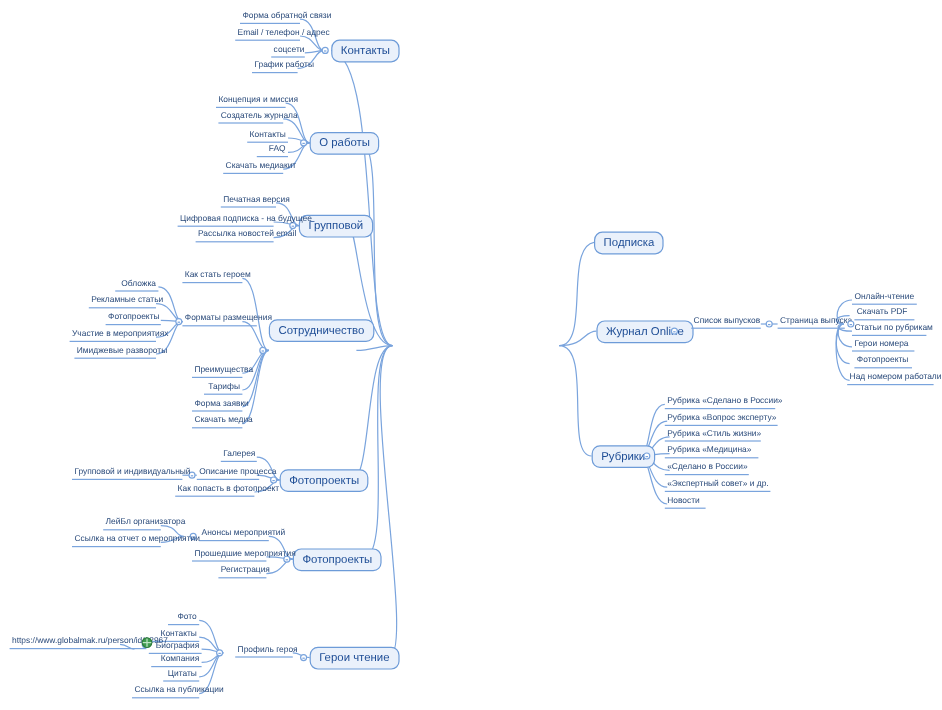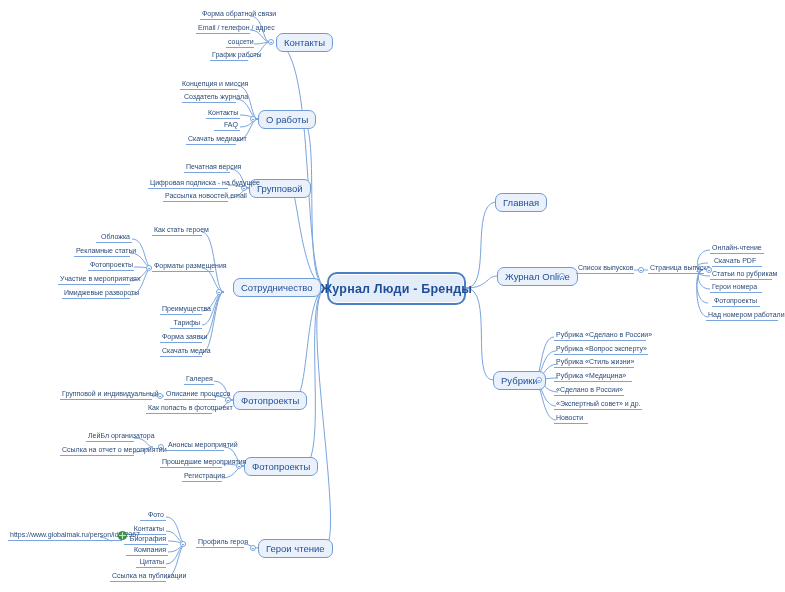--- a/index.html
+++ b/index.html
@@ -163,23 +163,20 @@
       <path d="M534,380 C542,380 540,337 554,337"></path>
       <path d="M534,380 C542,380 542,351 556,351"></path>
       <path d="M534,380 C544,380 544,364 558,364"></path>
       <path d="M534,380 C544,380 544,378 558,378"></path>
       <path d="M534,380 C544,380 544,392 558,392"></path>
       <path d="M534,380 C542,380 542,406 556,406"></path>
       <path d="M534,380 C542,380 542,420 556,420"></path>
     </g>
   </svg>
 
-  <div class="node root" style="left:327px;top:272px;width:139px;height:33px;">
-    <span>Журнал Люди - Бренды</span>
-  </div>
 
   <div class="node lvl1" style="left:276px;top:33px;">
     <span>Контакты</span>
   </div>
   <div class="toggle" style="left:268px;top:39px;"></div>
   <div class="leaf" style="left:200px;top:9px;width:50px;">Форма обратной связи</div>
   <div class="leaf" style="left:196px;top:23px;width:54px;">Email / телефон / адрес</div>
   <div class="leaf" style="left:226px;top:37px;width:28px;">соцсети</div>
   <div class="leaf" style="left:210px;top:50px;width:38px;">График работы</div>
 
@@ -194,21 +191,21 @@
   <div class="leaf" style="left:186px;top:134px;width:50px;">Скачать медиакит</div>
 
   <div class="node lvl1" style="left:249px;top:179px;">
     <span>Групповой</span>
   </div>
   <div class="toggle" style="left:241px;top:185px;"></div>
   <div class="leaf" style="left:184px;top:162px;width:46px;">Печатная версия</div>
   <div class="leaf" style="left:148px;top:178px;width:80px;">Цифровая подписка - на будущее</div>
   <div class="leaf" style="left:163px;top:191px;width:65px;">Рассылка новостей email</div>
 
-  <div class="node lvl1" style="left:224px;top:278px;margin-left:9px;">
+  <div class="node lvl1" style="left:224px;top:266px;">
     <span>Сотрудничество</span>
   </div>
   <div class="toggle" style="left:216px;top:289px;"></div>
   <div class="leaf r" style="left:152px;top:225px;width:50px;">Как стать героем</div>
   <div class="leaf r" style="left:152px;top:261px;width:62px;">Форматы размещения</div>
   <div class="leaf" style="left:160px;top:304px;width:42px;">Преимущества</div>
   <div class="leaf" style="left:170px;top:318px;width:32px;">Тарифы</div>
   <div class="leaf" style="left:160px;top:332px;width:42px;">Форма заявки</div>
   <div class="leaf" style="left:160px;top:346px;width:42px;">Скачать медиа</div>
   <div class="toggle" style="left:146px;top:265px;"></div>
@@ -252,21 +249,21 @@
   <div class="leaf" style="left:124px;top:534px;width:44px;">Биография</div>
   <div class="leaf" style="left:126px;top:545px;width:42px;">Компания</div>
   <div class="leaf" style="left:136px;top:557px;width:30px;">Цитаты</div>
   <div class="leaf" style="left:110px;top:571px;width:56px;">Ссылка на публикации</div>
   <div class="toggle" style="left:118px;top:534px;"></div>
 
   <div class="urlleaf" style="left:8px;top:530px;width:110px;">https://www.globalmak.ru/person/id/12967</div>
   <div class="globe" style="left:118px;top:531px;"></div>
 
   <div class="node lvl1" style="left:495px;top:193px;">
-    <span>Главная</span>
+    <span>Подписка</span>
   </div>
 
   <div class="node lvl1" style="left:497px;top:267px;">
     <span>Журнал Online</span>
   </div>
   <div class="toggle" style="left:559px;top:273px;"></div>
   <div class="leaf r" style="left:576px;top:263px;width:58px;">Список выпусков</div>
   <div class="toggle" style="left:638px;top:267px;"></div>
   <div class="leaf r" style="left:648px;top:263px;width:56px;">Страница выпуска</div>
   <div class="toggle" style="left:706px;top:267px;"></div>

